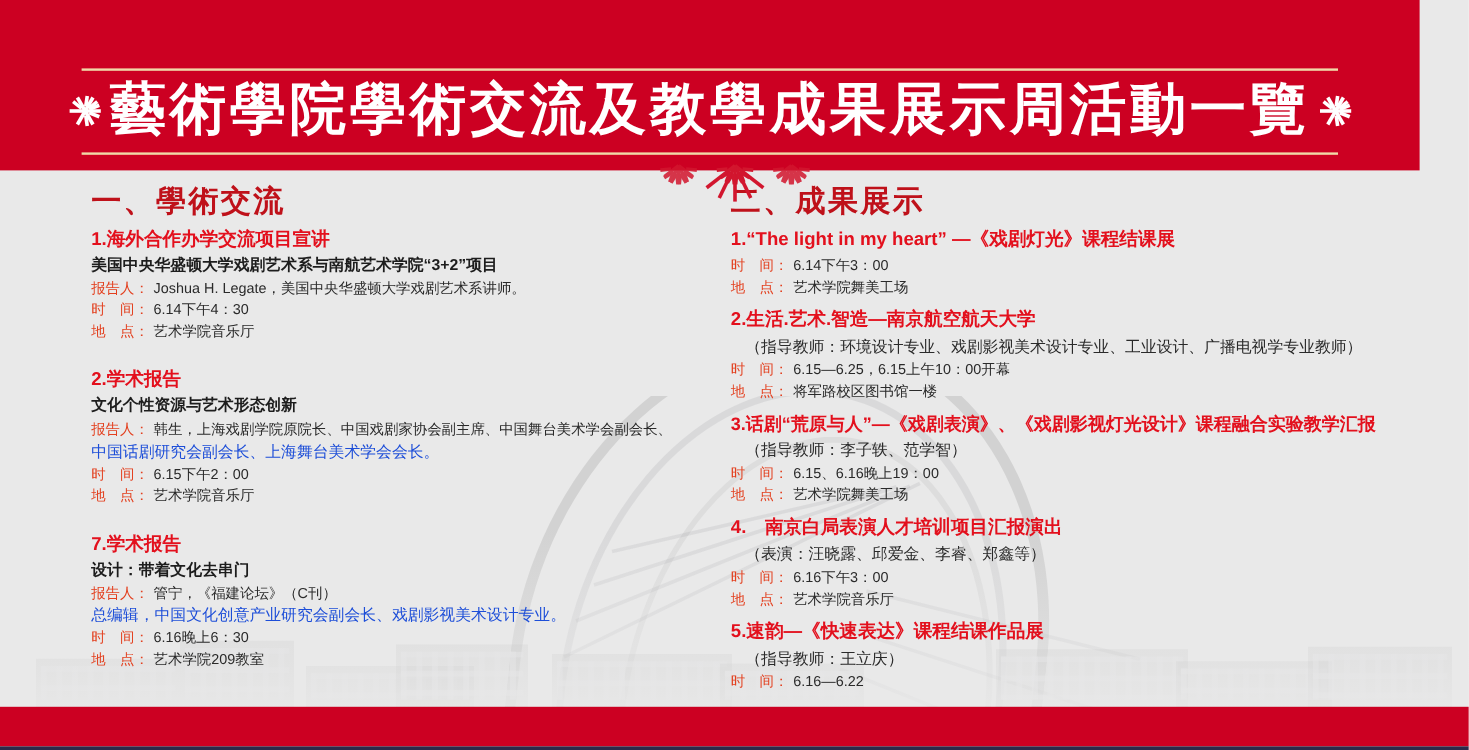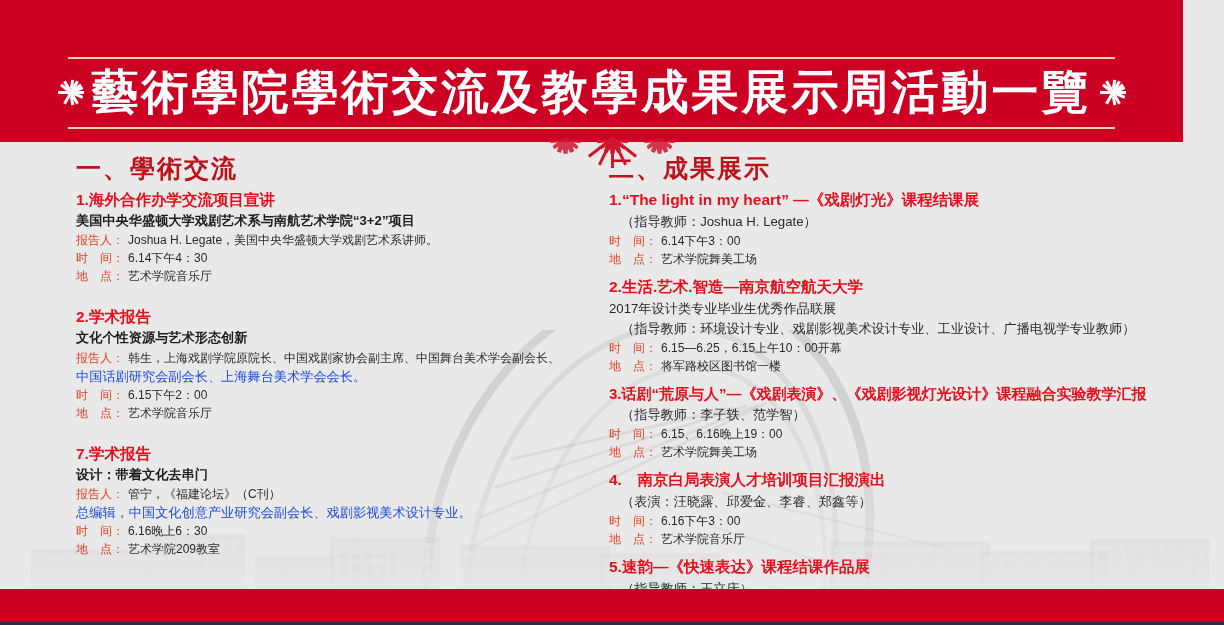--- a/index.html
+++ b/index.html
@@ -402,34 +402,32 @@
           <span class="v">艺术学院209教室</span>
         </div>
       </div>
     </div>
 
     <div class="col col-right">
       <div class="section-heading">二、成果展示</div>
 
       <div class="entry">
         <div class="entry-title">1.“The light in my heart” —《戏剧灯光》课程结课展</div>
-        <div class="entry-note indent">（指导教师：Joshua H. Legate）</div>
         <div class="kv">
           <span class="k">时　间：</span>
           <span class="v">6.14下午3：00</span>
         </div>
         <div class="kv">
           <span class="k">地　点：</span>
           <span class="v">艺术学院舞美工场</span>
         </div>
       </div>
 
       <div class="entry">
         <div class="entry-title">2.生活.艺术.智造—南京航空航天大学</div>
-        <div class="entry-note">2017年设计类专业毕业生优秀作品联展</div>
         <div class="entry-note indent">（指导教师：环境设计专业、戏剧影视美术设计专业、工业设计、广播电视学专业教师）</div>
         <div class="kv">
           <span class="k">时　间：</span>
           <span class="v">6.15—6.25，6.15上午10：00开幕</span>
         </div>
         <div class="kv">
           <span class="k">地　点：</span>
           <span class="v">将军路校区图书馆一楼</span>
         </div>
       </div>

